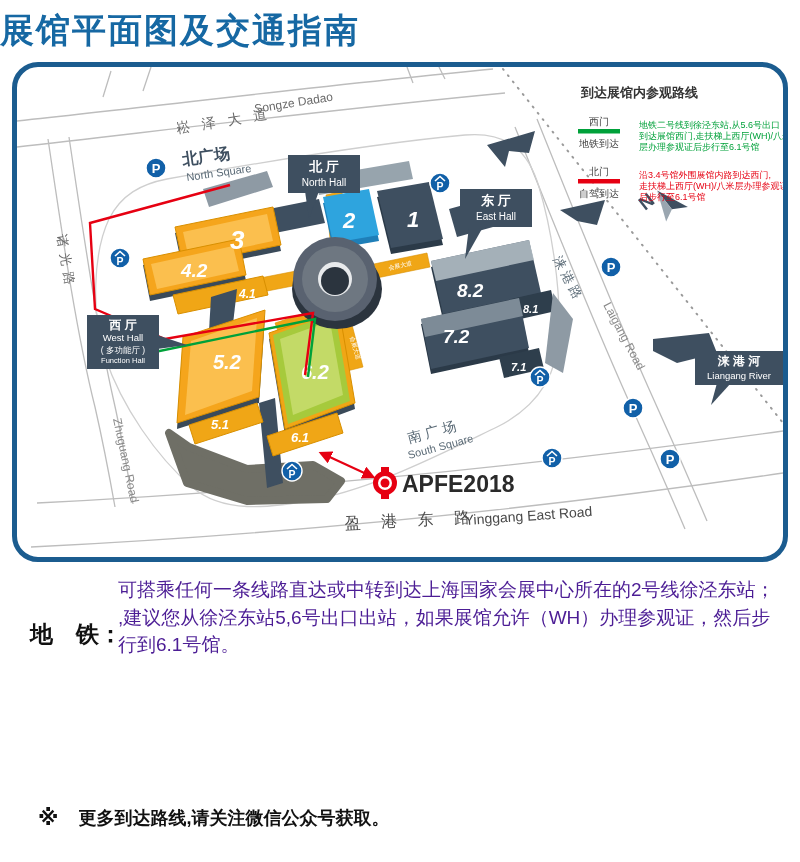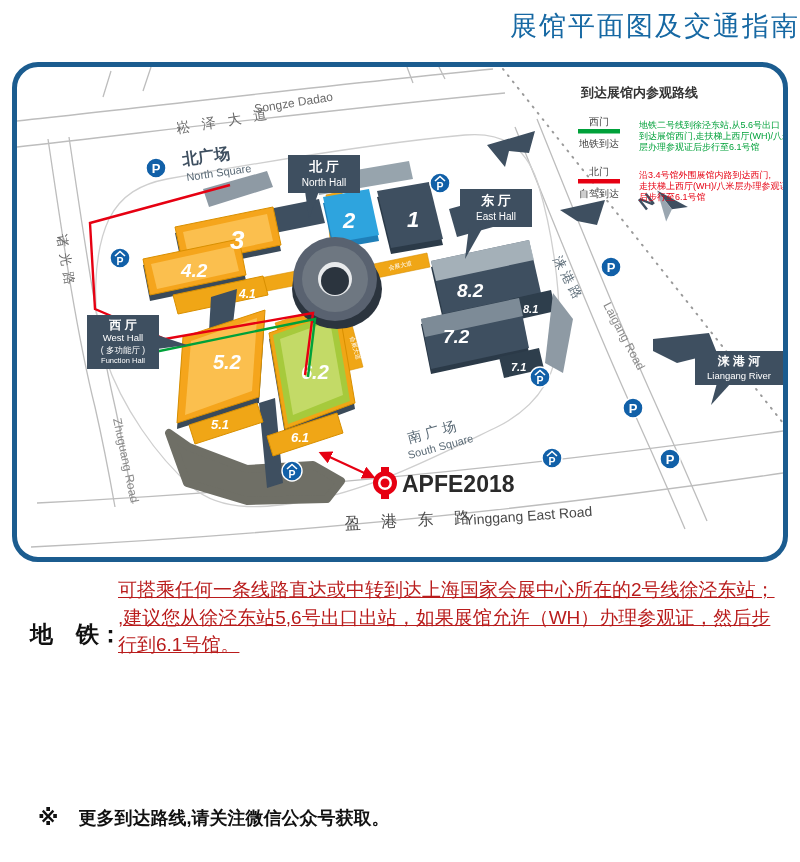--- a/index.html
+++ b/index.html
@@ -1,25 +1,25 @@
 <!DOCTYPE html>
 <html><head>
 <meta charset="utf-8">
 <style>
   html,body{margin:0;padding:0;background:#fff;}
   .page{position:relative;width:800px;height:862px;background:#fff;overflow:hidden;
         font-family:"Liberation Sans","DejaVu Sans",sans-serif;}
-  .title{position:absolute;top:8px;left:0;width:100%;text-align:right;
-         font-size:27px;font-weight:400;color:#1668a3;letter-spacing:2px;}
+  .title{position:absolute;top:8px;left:0;width:100%;text-align:left;
+         font-size:34px;font-weight:700;color:#1668a3;letter-spacing:2px;}
   .map-panel{position:absolute;left:12px;top:62px;width:766px;height:490px;
              border:5px solid #1b5c8f;border-radius:26px;background:#fff;overflow:hidden;}
   .map-panel svg{display:block;width:100%;height:100%;font-family:"Liberation Sans","DejaVu Sans",sans-serif;}
   .sec{position:absolute;display:flex;align-items:flex-start;left:30px;}
   .sec-label{width:88px;font-size:23px;font-weight:800;color:#111;white-space:pre;line-height:27px;margin-top:45px;}
-  .sec-body{font-size:19px;line-height:27.5px;color:#b91c1c;text-decoration:underline;}
+  .sec-body{font-size:19px;line-height:27.5px;color:#4c1d95;}
   .s1{top:576px}.s2{top:654px}.s3{top:750px}
   .note{position:absolute;top:806px;left:38px;display:flex;gap:20px;align-items:center;}
   .note-mark{font-size:21px;font-weight:700;color:#111;}
   .note-text{font-size:18px;font-weight:800;color:#111;}
   text{user-select:none;}
 </style>
 </head>
 <body>
 
 <div class="page">

